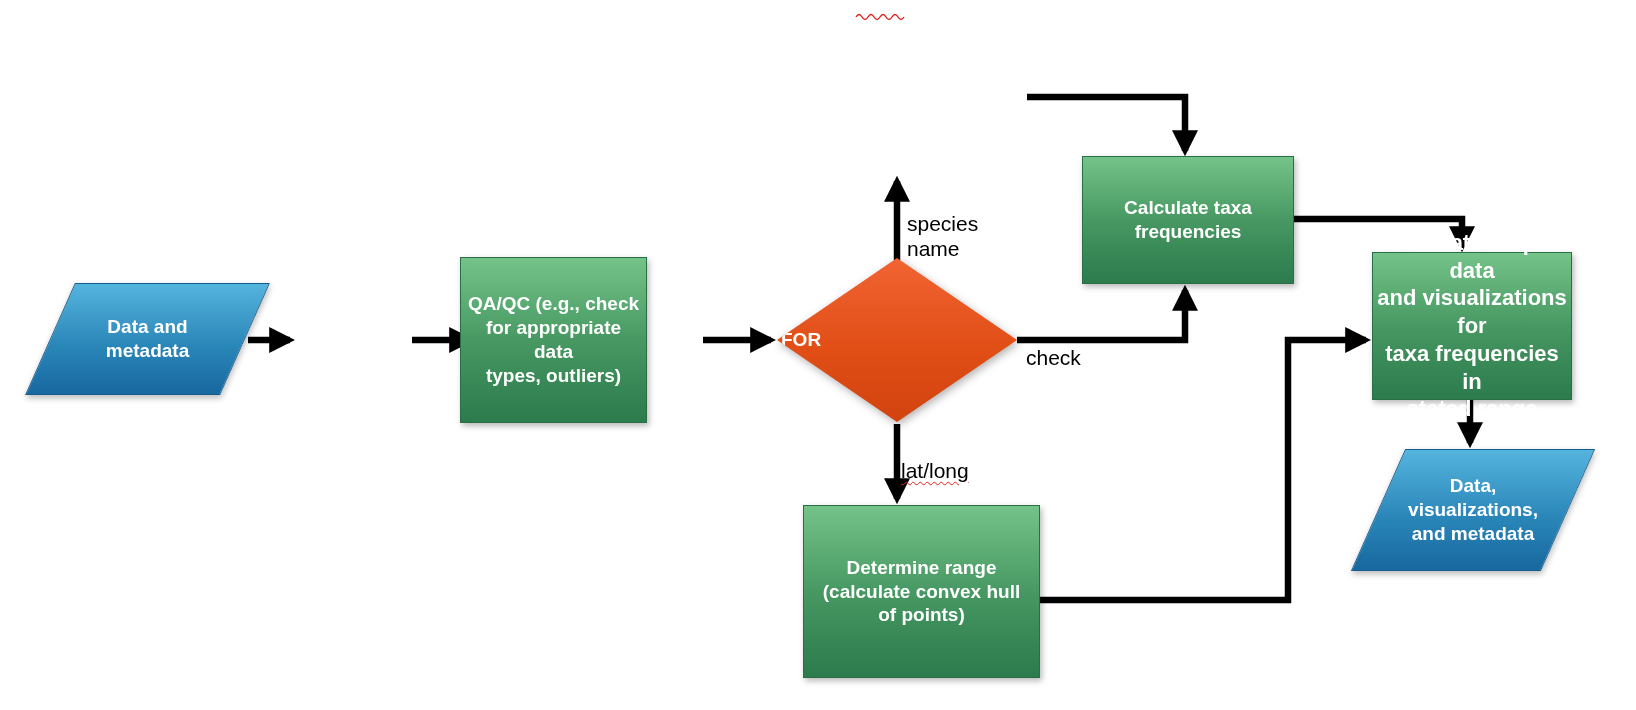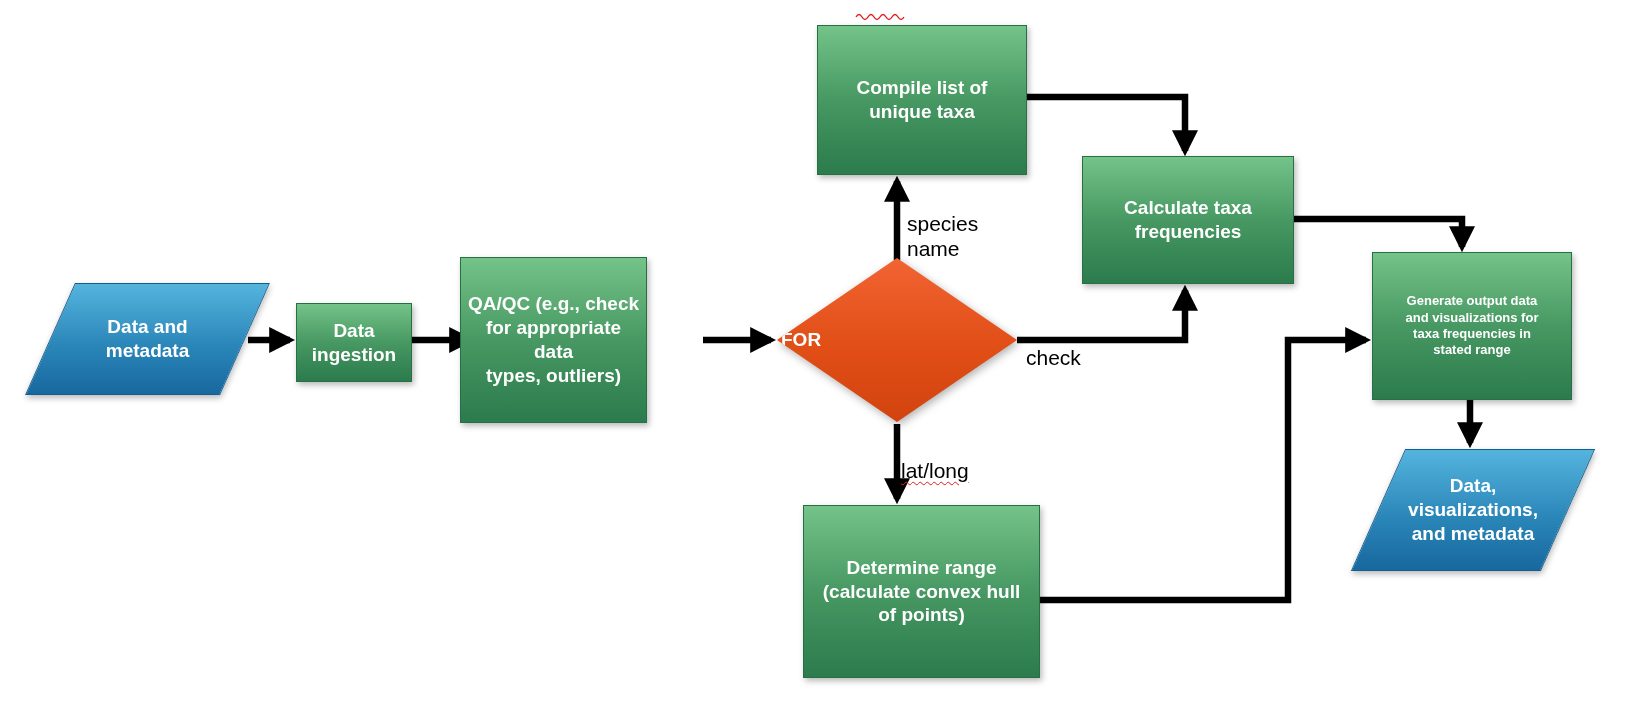--- a/index.html
+++ b/index.html
@@ -84,49 +84,41 @@
     <path class="edge" d="M1040,600 H1288 V340 H1366" marker-end="url(#arrow)"></path>
     <path class="edge" d="M1470,400 V443" marker-end="url(#arrow)"></path>
   </svg>
 
   <div class="io-wrap" style="left:50px; top:283px; width:195px; height:112px;">
     <div class="io-bg"></div>
     <div class="io-label">Data and
 metadata</div>
   </div>
 
-  <div class="node process" style="left:296px; top:303px; width:116px; height:79px;">
-    <span class="node-label">Data
-ingestion</span>
-  </div>
 
   <div class="node process" style="left:460px; top:257px; width:187px; height:166px;">
     <span class="node-label">QA/QC (e.g., check
 for appropriate data
 types, outliers)</span>
   </div>
 
   <div class="decision-wrap" style="left:777px; top:258px; width:240px; height:164px;">
     <div class="decision">
       <span class="node-label">FOR</span>
     </div>
   </div>
 
-  <div class="node process" style="left:817px; top:25px; width:210px; height:150px;">
-    <span class="node-label">Compile list of
-unique taxa</span>
-  </div>
 
   <div class="node process" style="left:1082px; top:156px; width:212px; height:128px;">
     <span class="node-label">Calculate taxa
 frequencies</span>
   </div>
 
   <div class="node process" style="left:1372px; top:252px; width:200px; height:148px;">
-    <span class="node-label" style="padding:2px 0; font-size:13px;">Generate output data
+    <span class="node-label" style="padding:2px 0; font-size:22px;">Generate output data
 and visualizations for
 taxa frequencies in
 stated range</span>
   </div>
 
   <div class="node process" style="left:803px; top:505px; width:237px; height:173px;">
     <span class="node-label">Determine range
 (calculate convex hull
 of points)</span>
   </div>

